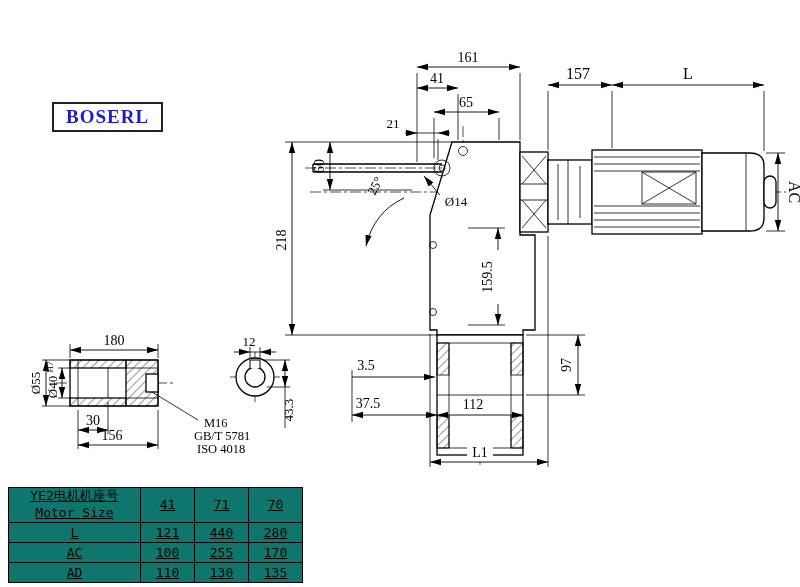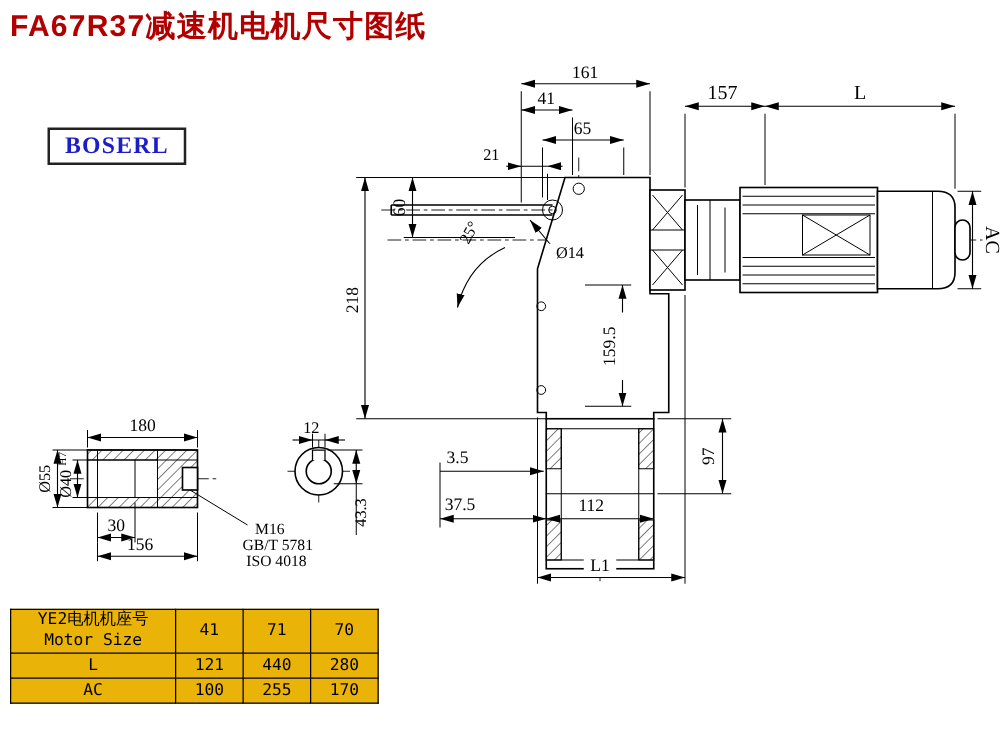--- a/index.html
+++ b/index.html
@@ -1,50 +1,49 @@
 <!DOCTYPE html>
 <html><head>
 <meta charset="utf-8">
 <style>
   *{margin:0;padding:0;box-sizing:border-box;}
   html,body{background:#ffffff;}
   .screen{position:relative;width:800px;height:587px;background:#ffffff;
           font-family:"Liberation Sans",sans-serif;overflow:hidden;}
   .page-title{position:absolute;left:8px;top:5px;font-size:24px;font-weight:bold;
               color:#b20000;letter-spacing:1px;white-space:nowrap;}
-  .logo-box{position:absolute;left:38px;top:102px;border:2px solid #222222;
+  .logo-box{position:absolute;left:52px;top:102px;border:2px solid #222222;
             padding:2px 12px;font-family:"Liberation Serif",serif;font-size:19px;
             font-weight:bold;color:#1c1cc8;letter-spacing:1px;background:#fff;}
   svg.drawing{position:absolute;left:0;top:0;}
   svg text{font-family:"Liberation Serif",serif;font-size:14px;fill:#000;text-anchor:middle;}
   svg text.big{font-size:16px;}
   svg text.small{font-size:13px;}
   svg text.tiny{font-size:9px;}
   svg text.note{font-size:12.5px;text-anchor:start;}
   .outline{fill:none;stroke:#000;stroke-width:1.3;}
   .outline-f{fill:#ffffff;stroke:#000;stroke-width:1.3;}
   .thin{fill:none;stroke:#000;stroke-width:0.8;}
   .dim{fill:none;stroke:#000;stroke-width:0.9;}
   .center{fill:none;stroke:#000;stroke-width:0.7;stroke-dasharray:11 3 3 3;}
   .hatchfill{fill:url(#hatch);stroke:#000;stroke-width:0.8;}
   .whitebg{fill:#ffffff;stroke:none;}
   .spec-table{position:absolute;left:8px;top:487px;border-collapse:collapse;
               font-family:"DejaVu Sans Mono",monospace;font-size:13px;color:#000;
-              background:#eab308;}
+              background:#0f766e;text-decoration:underline;}
   .spec-table td{border:1px solid #000;text-align:center;padding:0 4px;height:20px;}
   .spec-table td.label-col{width:132px;}
   .spec-table td.val-col{width:54px;}
   .header-cell div{line-height:1.3;}
 </style>
 </head>
 <body>
 
 <div class="screen">
 
-  <div class="page-title">FA67R37减速机电机尺寸图纸</div>
   <div class="logo-box">BOSERL</div>
 
   <svg class="drawing" width="800" height="587" viewBox="0 0 800 587">
     <defs>
       <marker id="arr" viewBox="0 -4.5 12 9" refX="11" refY="0" markerWidth="12" markerHeight="9" orient="auto-start-reverse" markerUnits="userSpaceOnUse">
         <path d="M0,-3.2 L11,0 L0,3.2 Z" fill="#000"></path>
       </marker>
       <pattern id="hatch" width="6" height="6" patternUnits="userSpaceOnUse" patternTransform="rotate(45)">
         <line x1="0" y1="0" x2="0" y2="6" stroke="#000" stroke-width="0.8"></line>
       </pattern>
@@ -264,16 +263,22 @@
         <td class="val-col">121</td>
         <td class="val-col">440</td>
         <td class="val-col">280</td>
       </tr>
       <tr>
         <td class="label-col">AC</td>
         <td class="val-col">100</td>
         <td class="val-col">255</td>
         <td class="val-col">170</td>
       </tr>
+      <tr>
+        <td class="label-col">AD</td>
+        <td class="val-col">110</td>
+        <td class="val-col">130</td>
+        <td class="val-col">135</td>
+      </tr>
     </tbody>
   </table>
 
 </div>
 
 </body></html>

